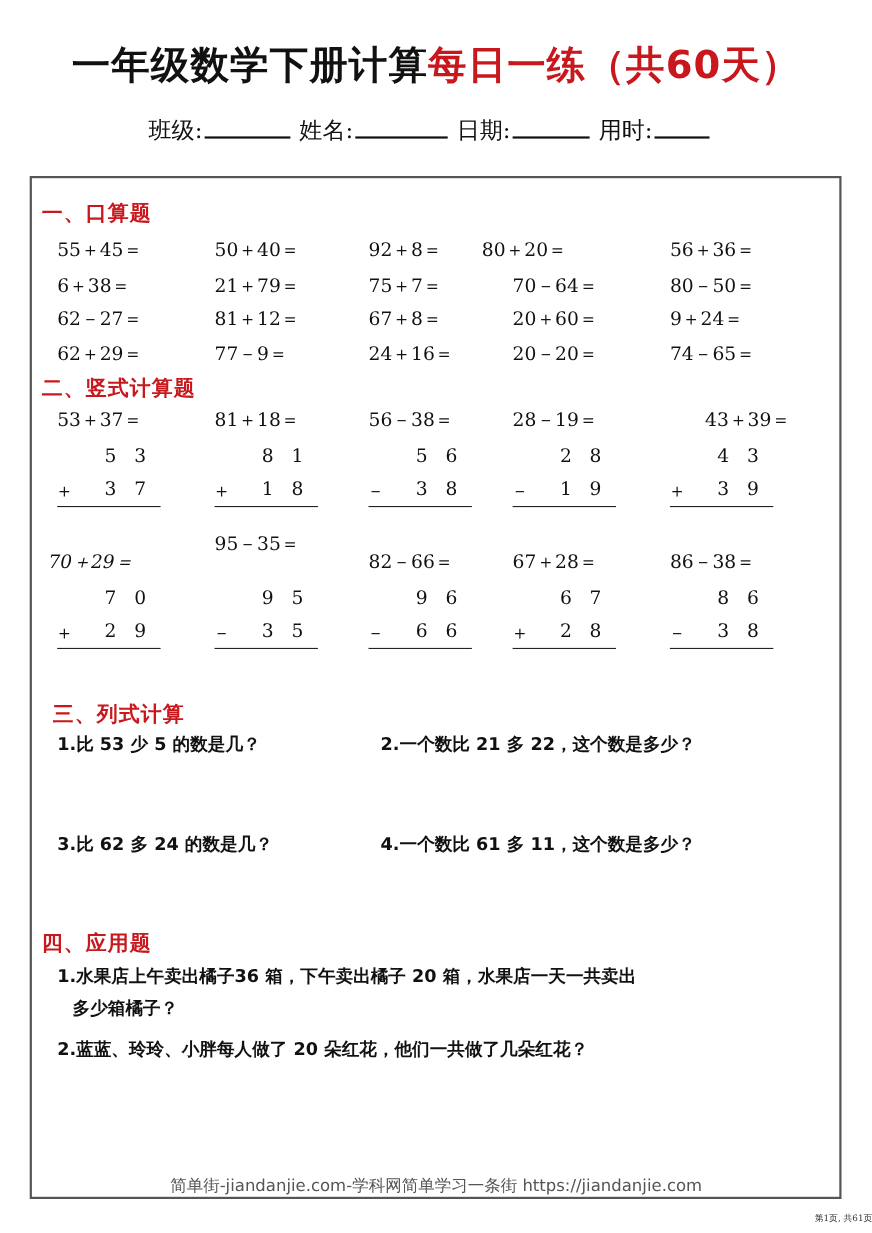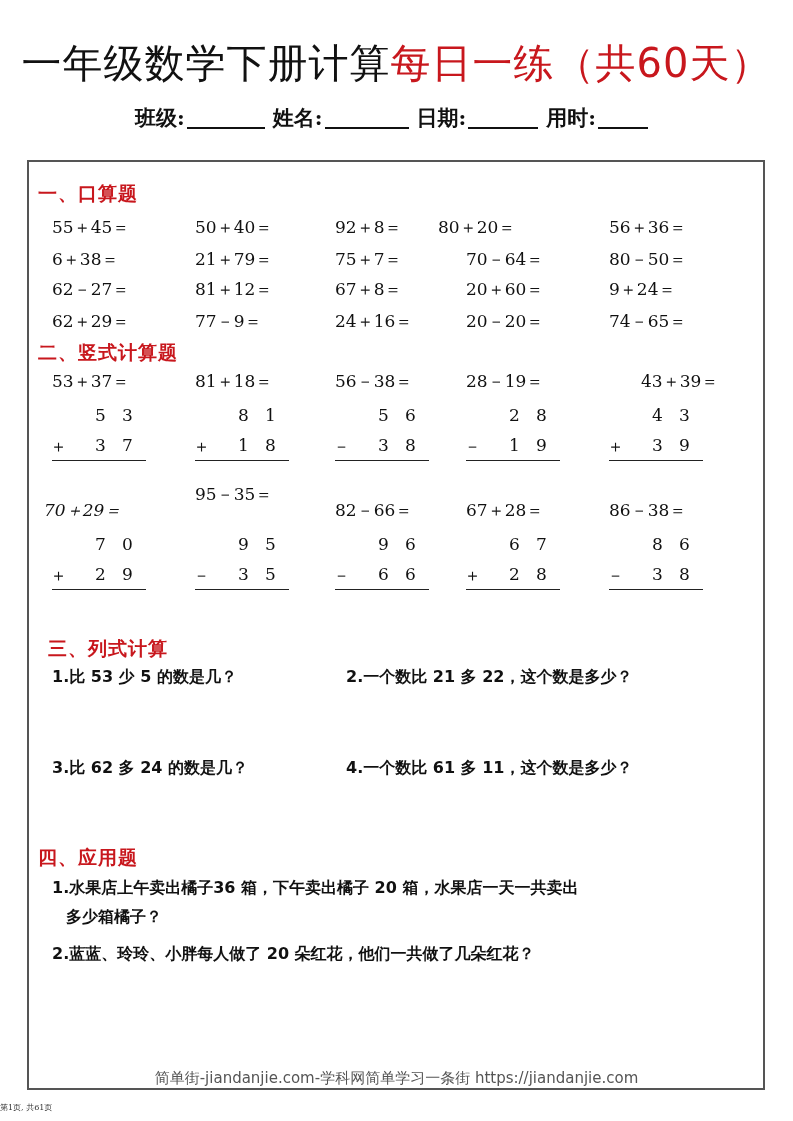--- a/index.html
+++ b/index.html
@@ -1,37 +1,37 @@
 <!DOCTYPE html>
 <html><head>
 <meta charset="utf-8">
 <style>
   html, body { margin:0; padding:0; background:#ffffff; }
   body { width:793px; height:1121px; position:relative; overflow:hidden;
          font-family:"DejaVu Serif", "Liberation Serif", serif; color:#111; }
   .title { position:absolute; top:36px; left:0; width:793px; text-align:center;
-           font-family:"DejaVu Sans", sans-serif; font-weight:normal; font-size:40px; letter-spacing:1px; white-space:nowrap; }
+           font-family:"DejaVu Sans", sans-serif; font-weight:bold; font-size:35px; letter-spacing:1px; white-space:nowrap; }
   .title .black { color:#111; }
   .title .red { color:#c8171d; }
-  .info { position:absolute; top:104px; left:135px; font-size:21px; font-weight:bold;
-          font-family:"DejaVu Serif", serif; white-space:nowrap; display:flex; align-items:center; }
+  .info { position:absolute; top:104px; left:135px; font-size:21px; font-weight:normal;
+          font-family:"DejaVu Serif", serif; white-space:nowrap; display:flex; align-items:flex-start; }
   .info .lbl { margin-right:2px; }
   .info .blank { display:inline-block; border-bottom:2px solid #111; height:20px; margin-right:8px; }
   .box { position:absolute; left:27px; top:160px; width:738px; height:930px;
          border:2px solid #555; box-sizing:border-box; }
   .sec { position:absolute; color:#c8171d; font-weight:bold; font-size:19px;
          font-family:"DejaVu Serif", serif; white-space:nowrap; letter-spacing:1px; }
   .eq { position:absolute; font-size:17px; white-space:nowrap; font-family:"DejaVu Serif", serif; }
   .vd { position:absolute; font-size:17px; font-family:"DejaVu Serif", serif; }
   .vline { position:absolute; height:0; border-top:1.5px solid #222; width:94px; }
   .q { position:absolute; font-size:16px; font-weight:bold; white-space:nowrap;
        font-family:"DejaVu Sans", sans-serif; }
   .wm { position:absolute; top:1069px; left:0; width:793px; text-align:center; font-size:15px;
         color:#555; font-family:"DejaVu Sans", sans-serif; white-space:nowrap; }
-  .pg { position:absolute; top:1102px; left:0; width:793px; text-align:left; font-size:8px;
+  .pg { position:absolute; top:1102px; left:0; width:793px; text-align:right; font-size:8px;
         color:#333; font-family:"DejaVu Serif", serif; }
 </style>
 </head>
 <body>
 
 <div class="title">
   <span class="black">一年级数学下册计算</span><span class="red">每日一练（共60天）</span>
 </div>
 
 <div class="info" id="info">

